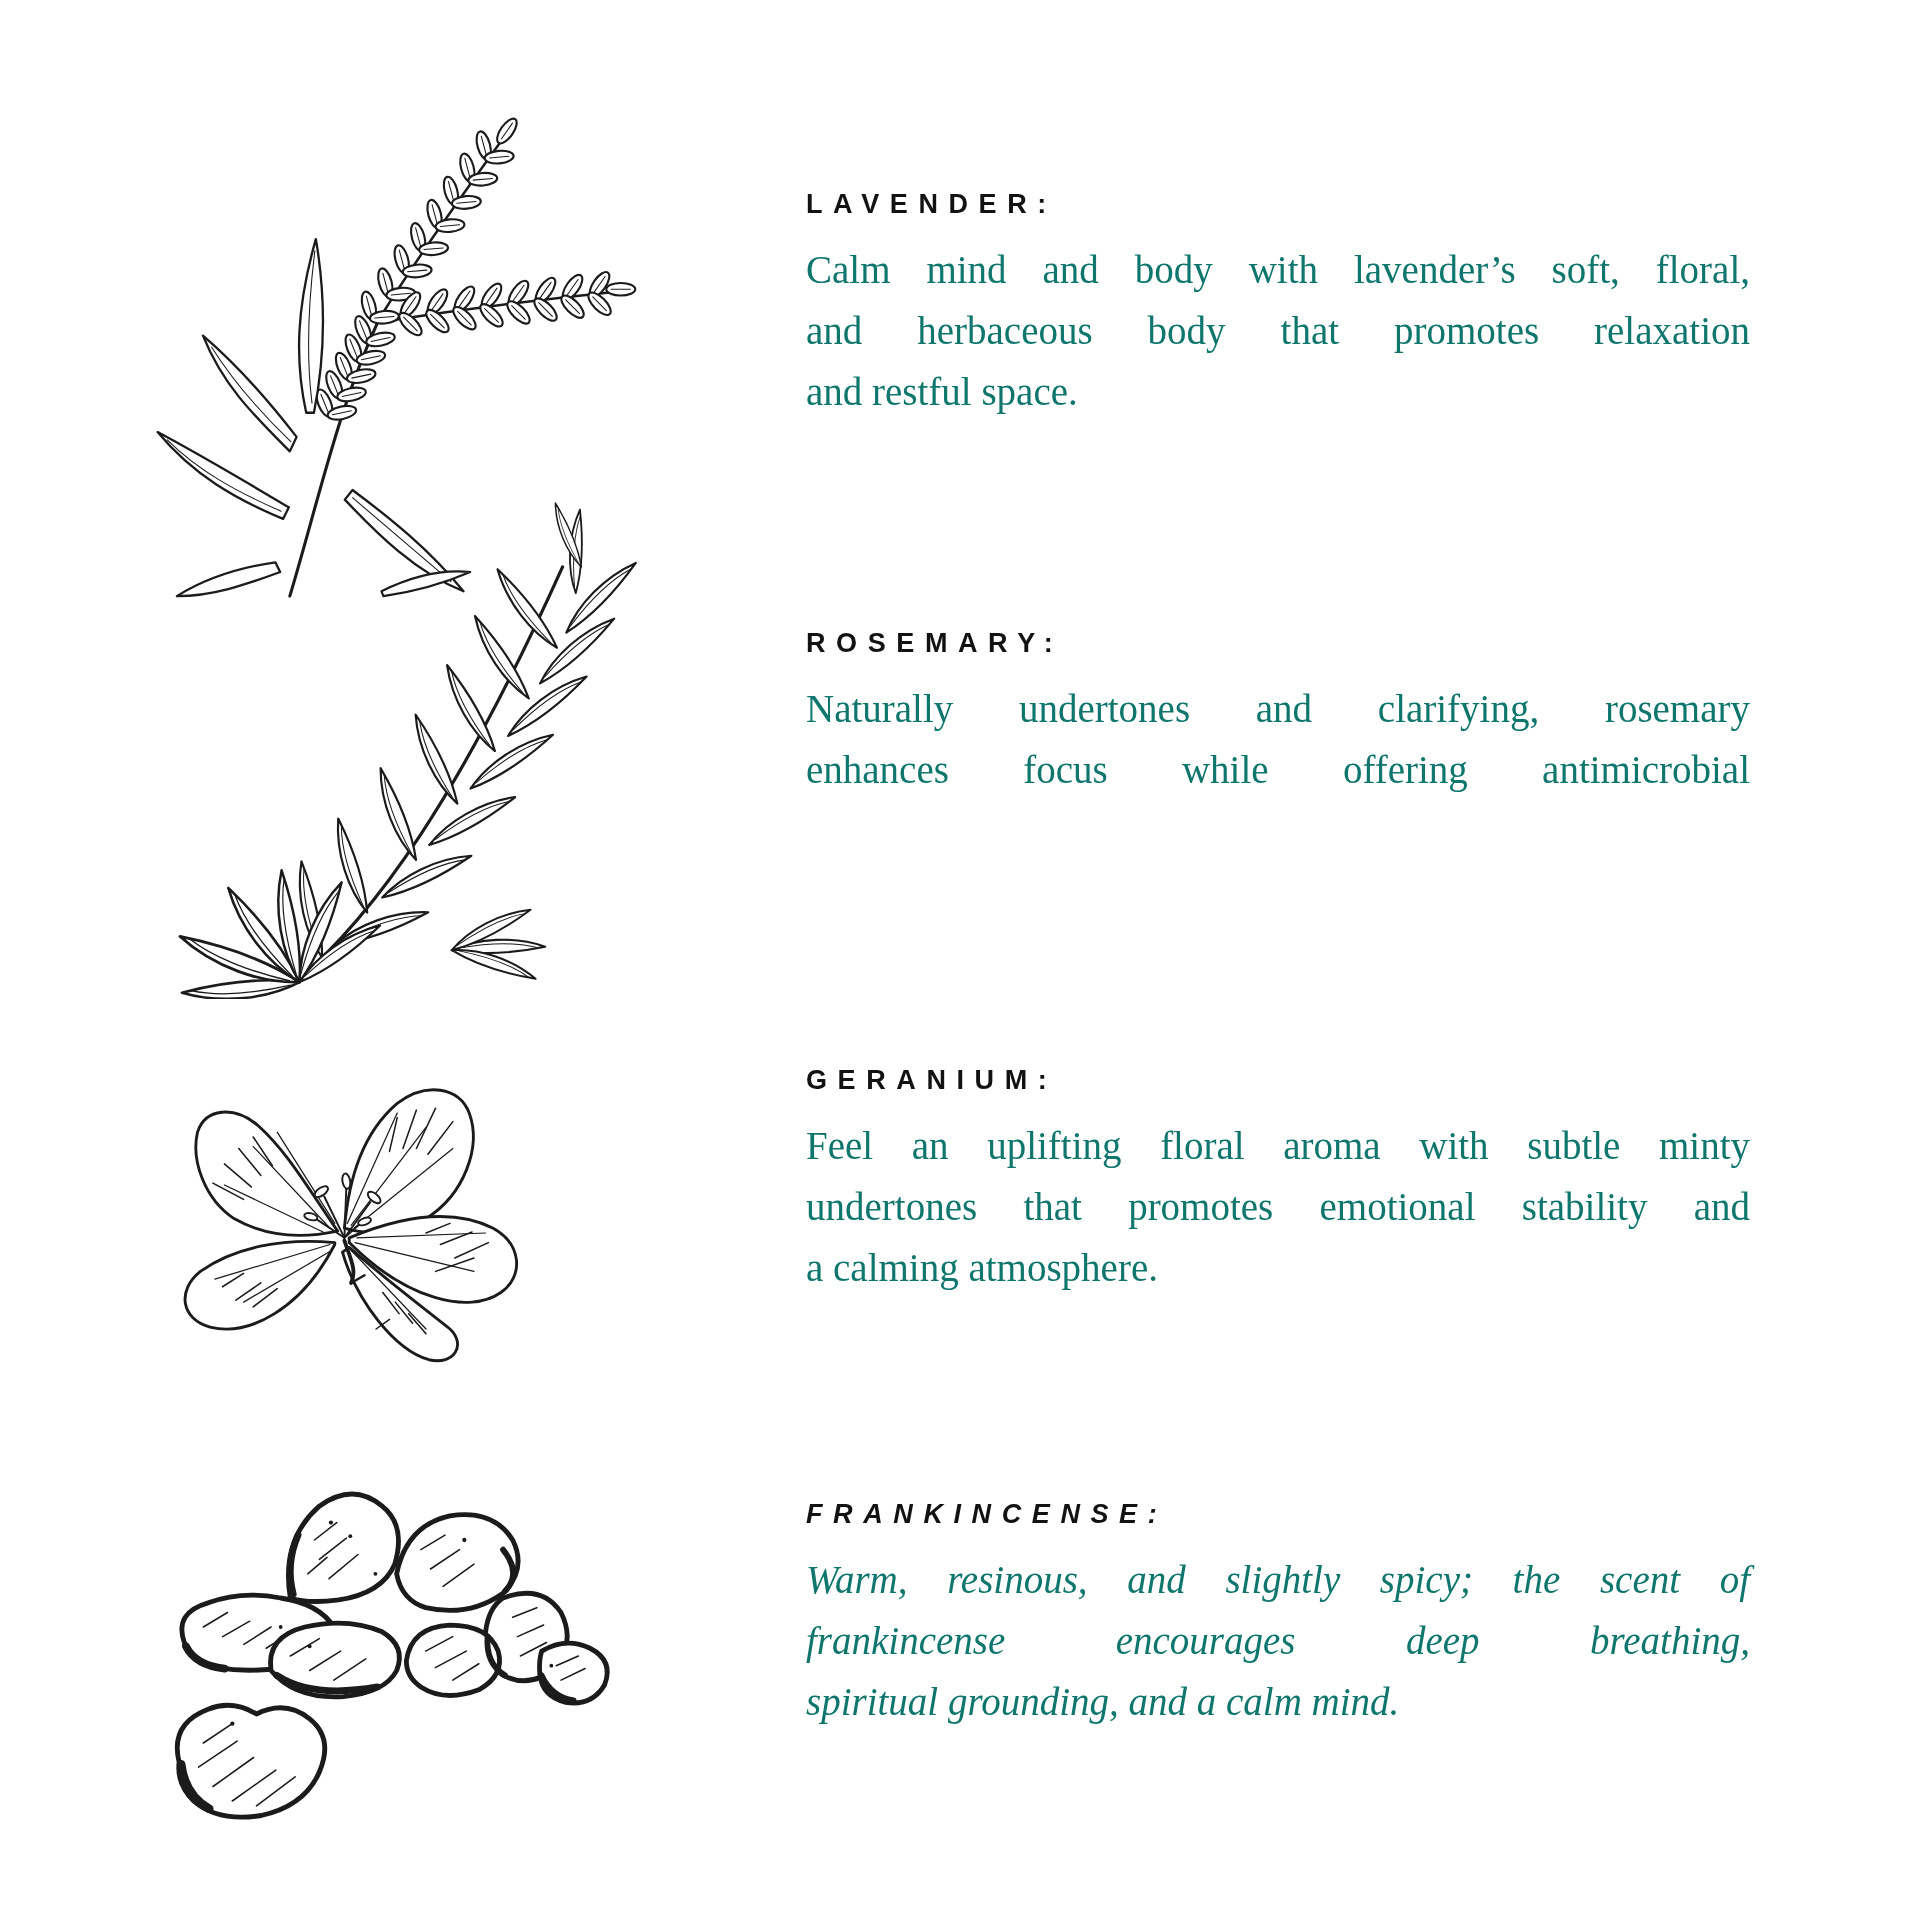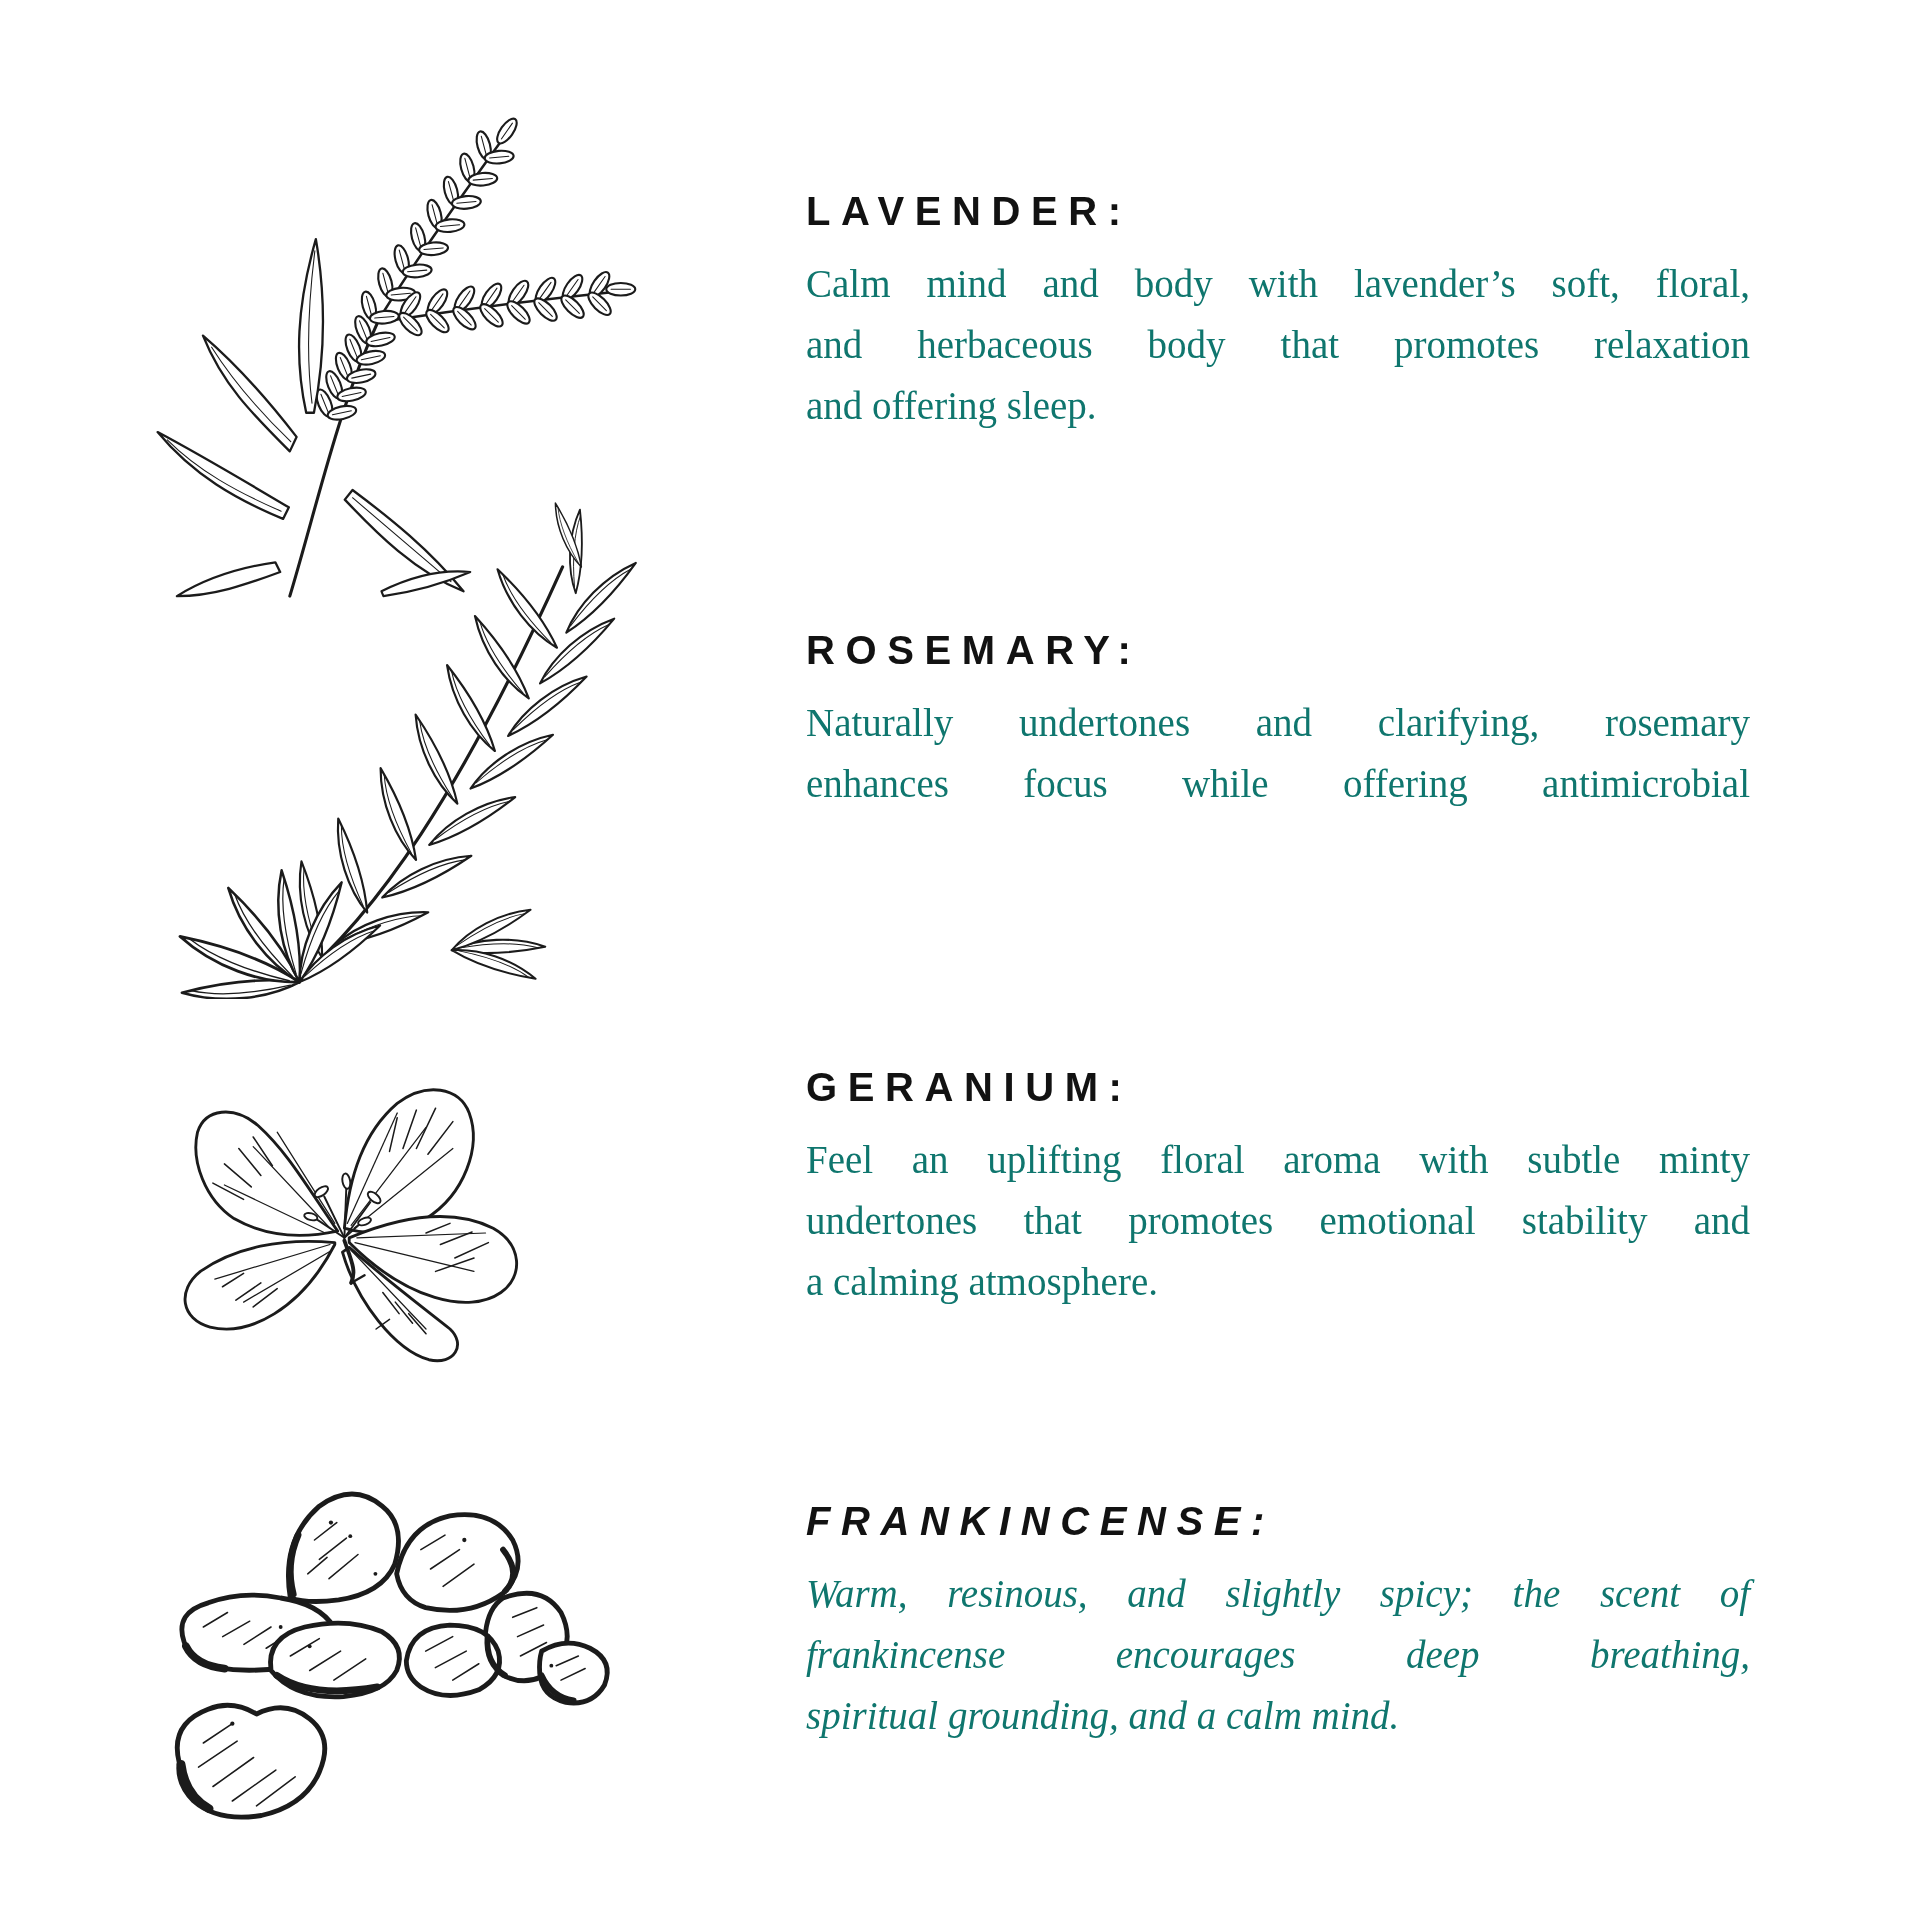--- a/index.html
+++ b/index.html
@@ -17,21 +17,21 @@
   .v{stroke:#1b1b1b;stroke-width:1.1;fill:none;stroke-linecap:round;}
   .hatch{stroke:#1b1b1b;stroke-width:1.6;fill:none;stroke-linecap:round;}
   .dot{fill:#1b1b1b;stroke:none;}
   .textblock{
     position:absolute;
     left:806px;
     width:944px;
   }
   .heading{
     font-family:"Liberation Sans", sans-serif;
-    font-size:40px;
+    font-size:27px;
     font-weight:700;
     letter-spacing:10.6px;
     color:#121212;
     margin:0 0 19.3px 0;
     white-space:nowrap;
   }
   .bodyline{
     font-size:39px;
     line-height:61px;
     color:#0f766e;
@@ -292,21 +292,21 @@
         <circle class="dot" cx="150" cy="250" r="2.2"></circle>
           <circle class="dot" cx="480" cy="190" r="2"></circle>
       </g>
     </svg>
   </div>
 
   <div class="textblock" style="top:189px;">
     <h2 class="heading">LAVENDER:</h2>
     <p class="bodyline">Calm mind and body with lavender’s soft, floral,</p>
     <p class="bodyline">and herbaceous body that promotes relaxation</p>
-    <p class="bodyline last">and offering sleep.</p>
+    <p class="bodyline last">and restful space.</p>
   </div>
 
   <div class="textblock" style="top:628px;">
     <h2 class="heading">ROSEMARY:</h2>
     <p class="bodyline">Naturally undertones and clarifying, rosemary</p>
     <p class="bodyline">enhances focus while offering antimicrobial</p>
   </div>
 
   <div class="textblock" style="top:1065px;">
     <h2 class="heading">GERANIUM:</h2>

